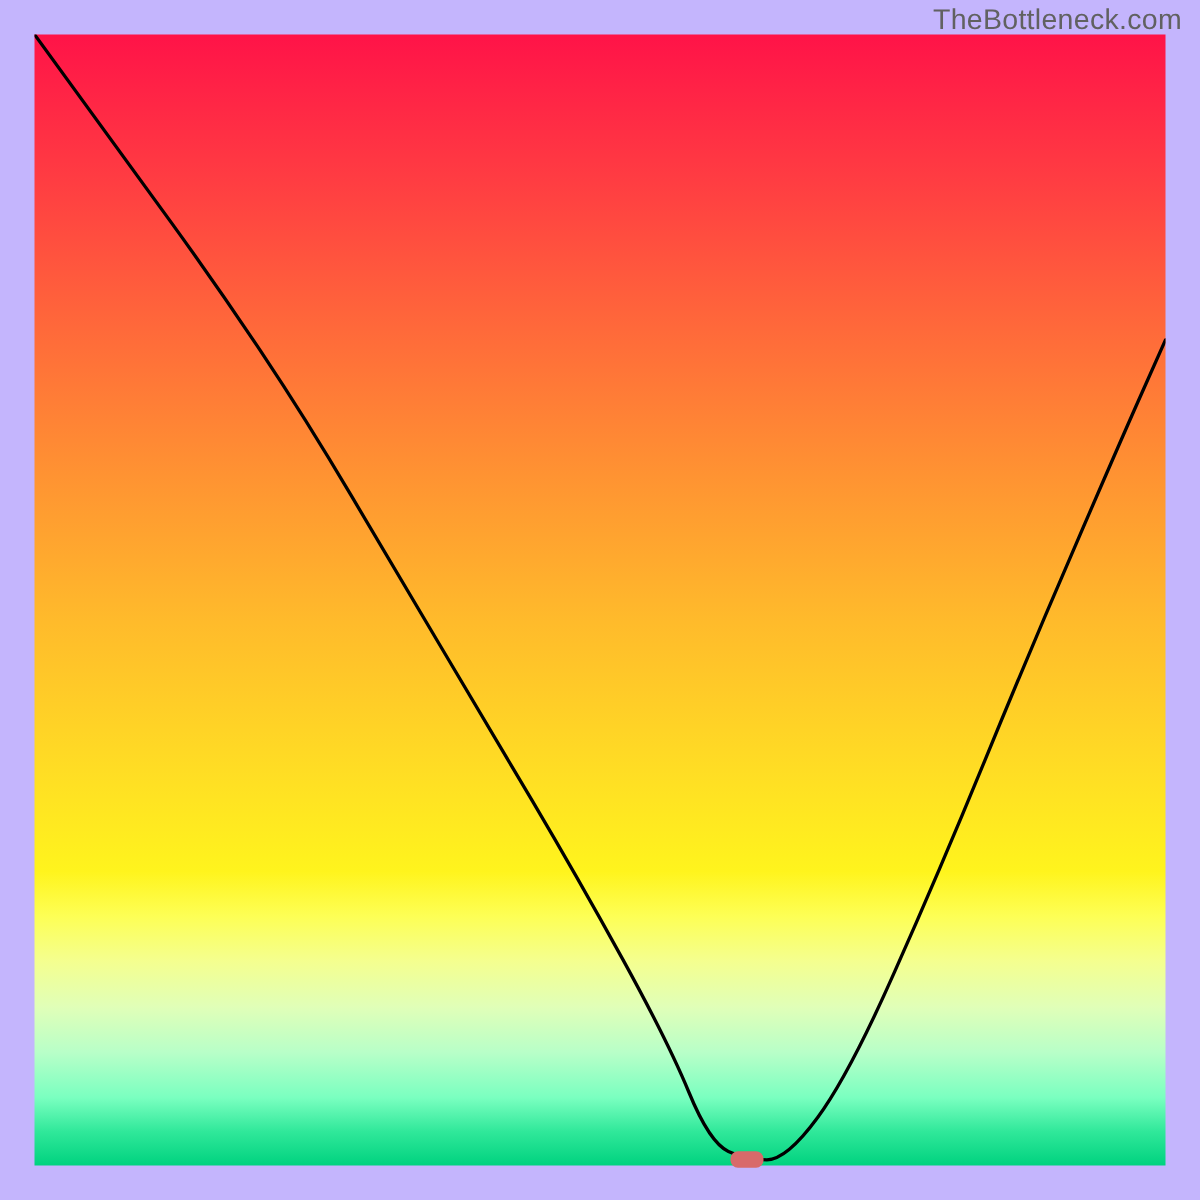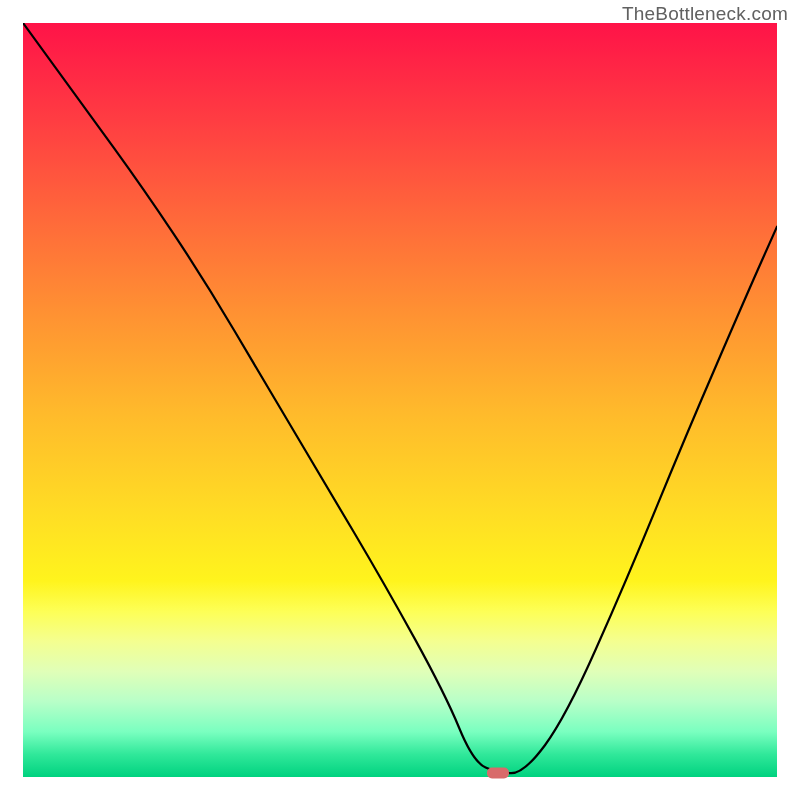--- a/index.html
+++ b/index.html
@@ -7,21 +7,21 @@
     padding: 0;
     width: 800px;
     height: 800px;
     overflow: hidden;
     background: #000;
   }
   .chart-container {
     position: relative;
     width: 800px;
     height: 800px;
-    background: #ffffff;
+    background: #c4b5fd;
   }
   .plot-area {
     position: absolute;
     left: 23px;
     top: 23px;
     width: 754px;
     height: 754px;
     background: linear-gradient(to bottom,
       #ff1348 0%,
       #ff3d42 13%,

